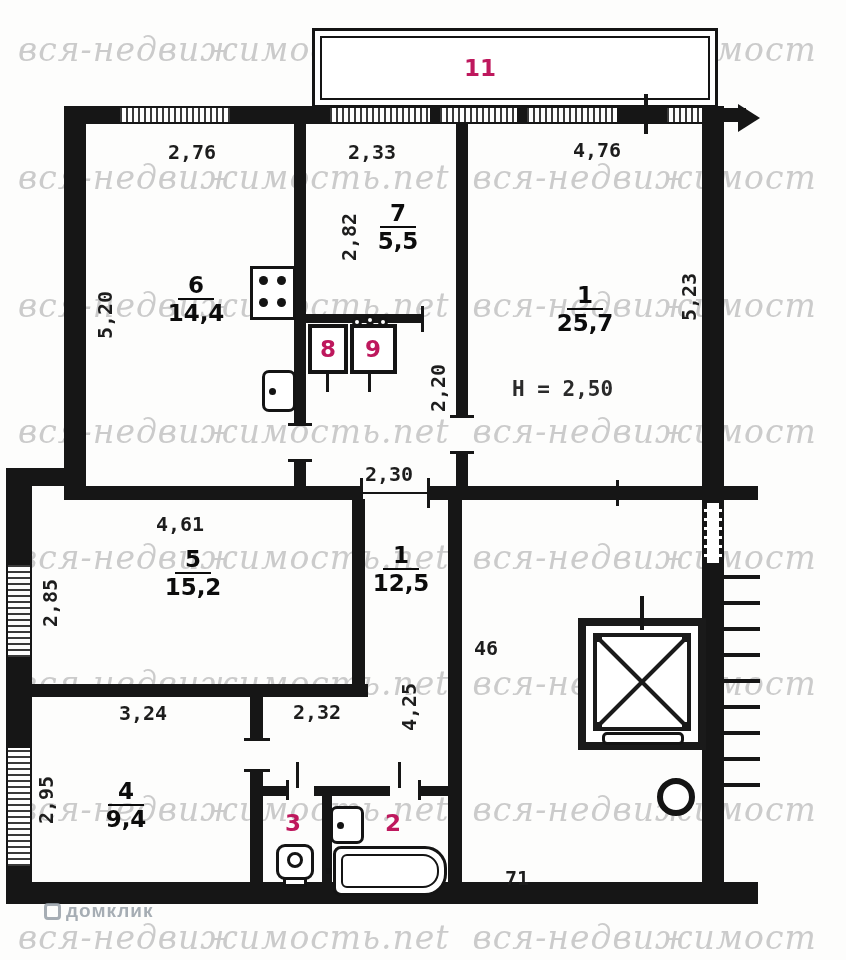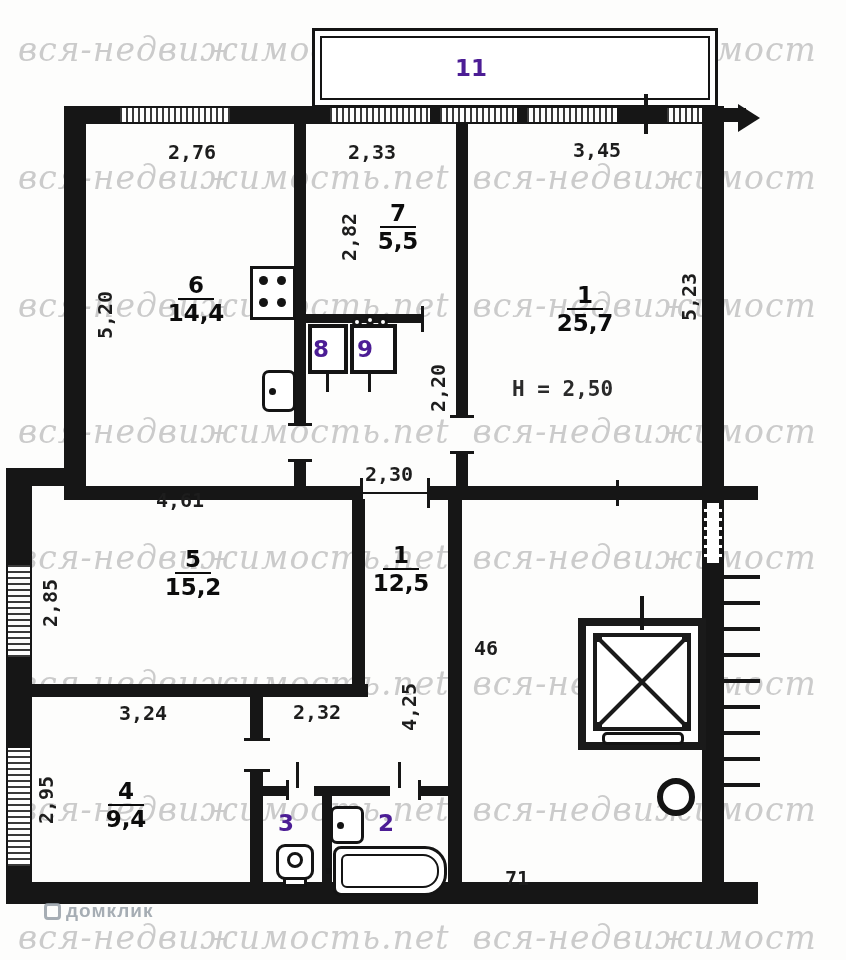--- a/index.html
+++ b/index.html
@@ -9,21 +9,21 @@
   .w{position:absolute;background:#161616;}
   .wb{position:absolute;background:#fff;border:3px solid #141414;box-sizing:border-box;}
   .winV{position:absolute;background:repeating-linear-gradient(90deg,#3a3a3a 0 2px,#fff 2px 6px);}
   .winH{position:absolute;background:repeating-linear-gradient(0deg,#3a3a3a 0 2px,#fff 2px 6px);}
   .dim{position:absolute;color:#1d1d1d;font-family:"DejaVu Sans Mono",monospace;
        font-weight:bold;font-size:20px;text-align:center;line-height:24px;height:24px;}
   .vdim{transform:rotate(-90deg);}
   .rl{position:absolute;text-align:center;color:#0c0c0c;font-weight:bold;}
   .rl .rn{display:inline-block;font-size:23px;line-height:26px;border-bottom:2px solid #0c0c0c;padding:0 10px;}
   .rl .ra{font-size:23px;line-height:27px;}
-  .rnum{position:absolute;color:#4c1d95;font-weight:bold;font-size:23px;}
+  .rnum{position:absolute;color:#be185d;font-weight:bold;font-size:23px;text-align:center;}
   .wm-row{position:absolute;white-space:nowrap;color:#cbcbcb;font-family:"DejaVu Serif",serif;
           font-style:italic;font-size:33px;letter-spacing:1px;}
   .dash{position:absolute;background:#fff;border-left:3px dashed #161616;border-right:3px dashed #161616;box-sizing:border-box;}
   .dot{position:absolute;background:#141414;border-radius:50%;}
   .fix{position:absolute;background:#fff;border:3px solid #141414;box-sizing:border-box;}
   .brand{position:absolute;color:#97a0a8;font-size:19px;font-weight:bold;letter-spacing:1px;
          font-family:"Liberation Sans",sans-serif;display:flex;align-items:center;gap:5px;opacity:.85;}
   .brand .bicon{width:17px;height:17px;border:3px solid #97a0a8;border-radius:4px;box-sizing:border-box;}
 </style>
 </head>
@@ -179,27 +179,27 @@
   </div>
   <div class="rl" style="left:88px;top:778px;width:76px;">
     <div class="rn">4</div>
     <div class="ra">9,4</div>
   </div>
   <div class="rnum" style="left:278px;top:810px;width:30px;">3</div>
   <div class="rnum" style="left:378px;top:810px;width:30px;">2</div>
 
   <div class="dim" style="left:157px;top:140px;width:70px;">2,76</div>
   <div class="dim" style="left:337px;top:140px;width:70px;">2,33</div>
-  <div class="dim" style="left:562px;top:138px;width:70px;">3,45</div>
+  <div class="dim" style="left:562px;top:138px;width:70px;">4,76</div>
   <div class="dim vdim" style="left:70px;top:303px;width:70px;">5,20</div>
   <div class="dim vdim" style="left:314px;top:225px;width:70px;">2,82</div>
   <div class="dim vdim" style="left:654px;top:285px;width:70px;">5,23</div>
   <div class="dim vdim" style="left:403px;top:376px;width:70px;">2,20</div>
   <div class="dim" style="left:354px;top:462px;width:70px;">2,30</div>
-  <div class="dim" style="left:145px;top:488px;width:70px;">4,61</div>
+  <div class="dim" style="left:145px;top:512px;width:70px;">4,61</div>
   <div class="dim vdim" style="left:15px;top:591px;width:70px;">2,85</div>
   <div class="dim" style="left:282px;top:700px;width:70px;">2,32</div>
   <div class="dim vdim" style="left:374px;top:695px;width:70px;">4,25</div>
   <div class="dim" style="left:466px;top:636px;width:40px;">46</div>
   <div class="dim" style="left:108px;top:701px;width:70px;">3,24</div>
   <div class="dim vdim" style="left:11px;top:788px;width:70px;">2,95</div>
   <div class="dim" style="left:497px;top:866px;width:40px;">71</div>
 
   <div class="brand" style="left:44px;top:900px;">
     <span class="bicon"></span>

